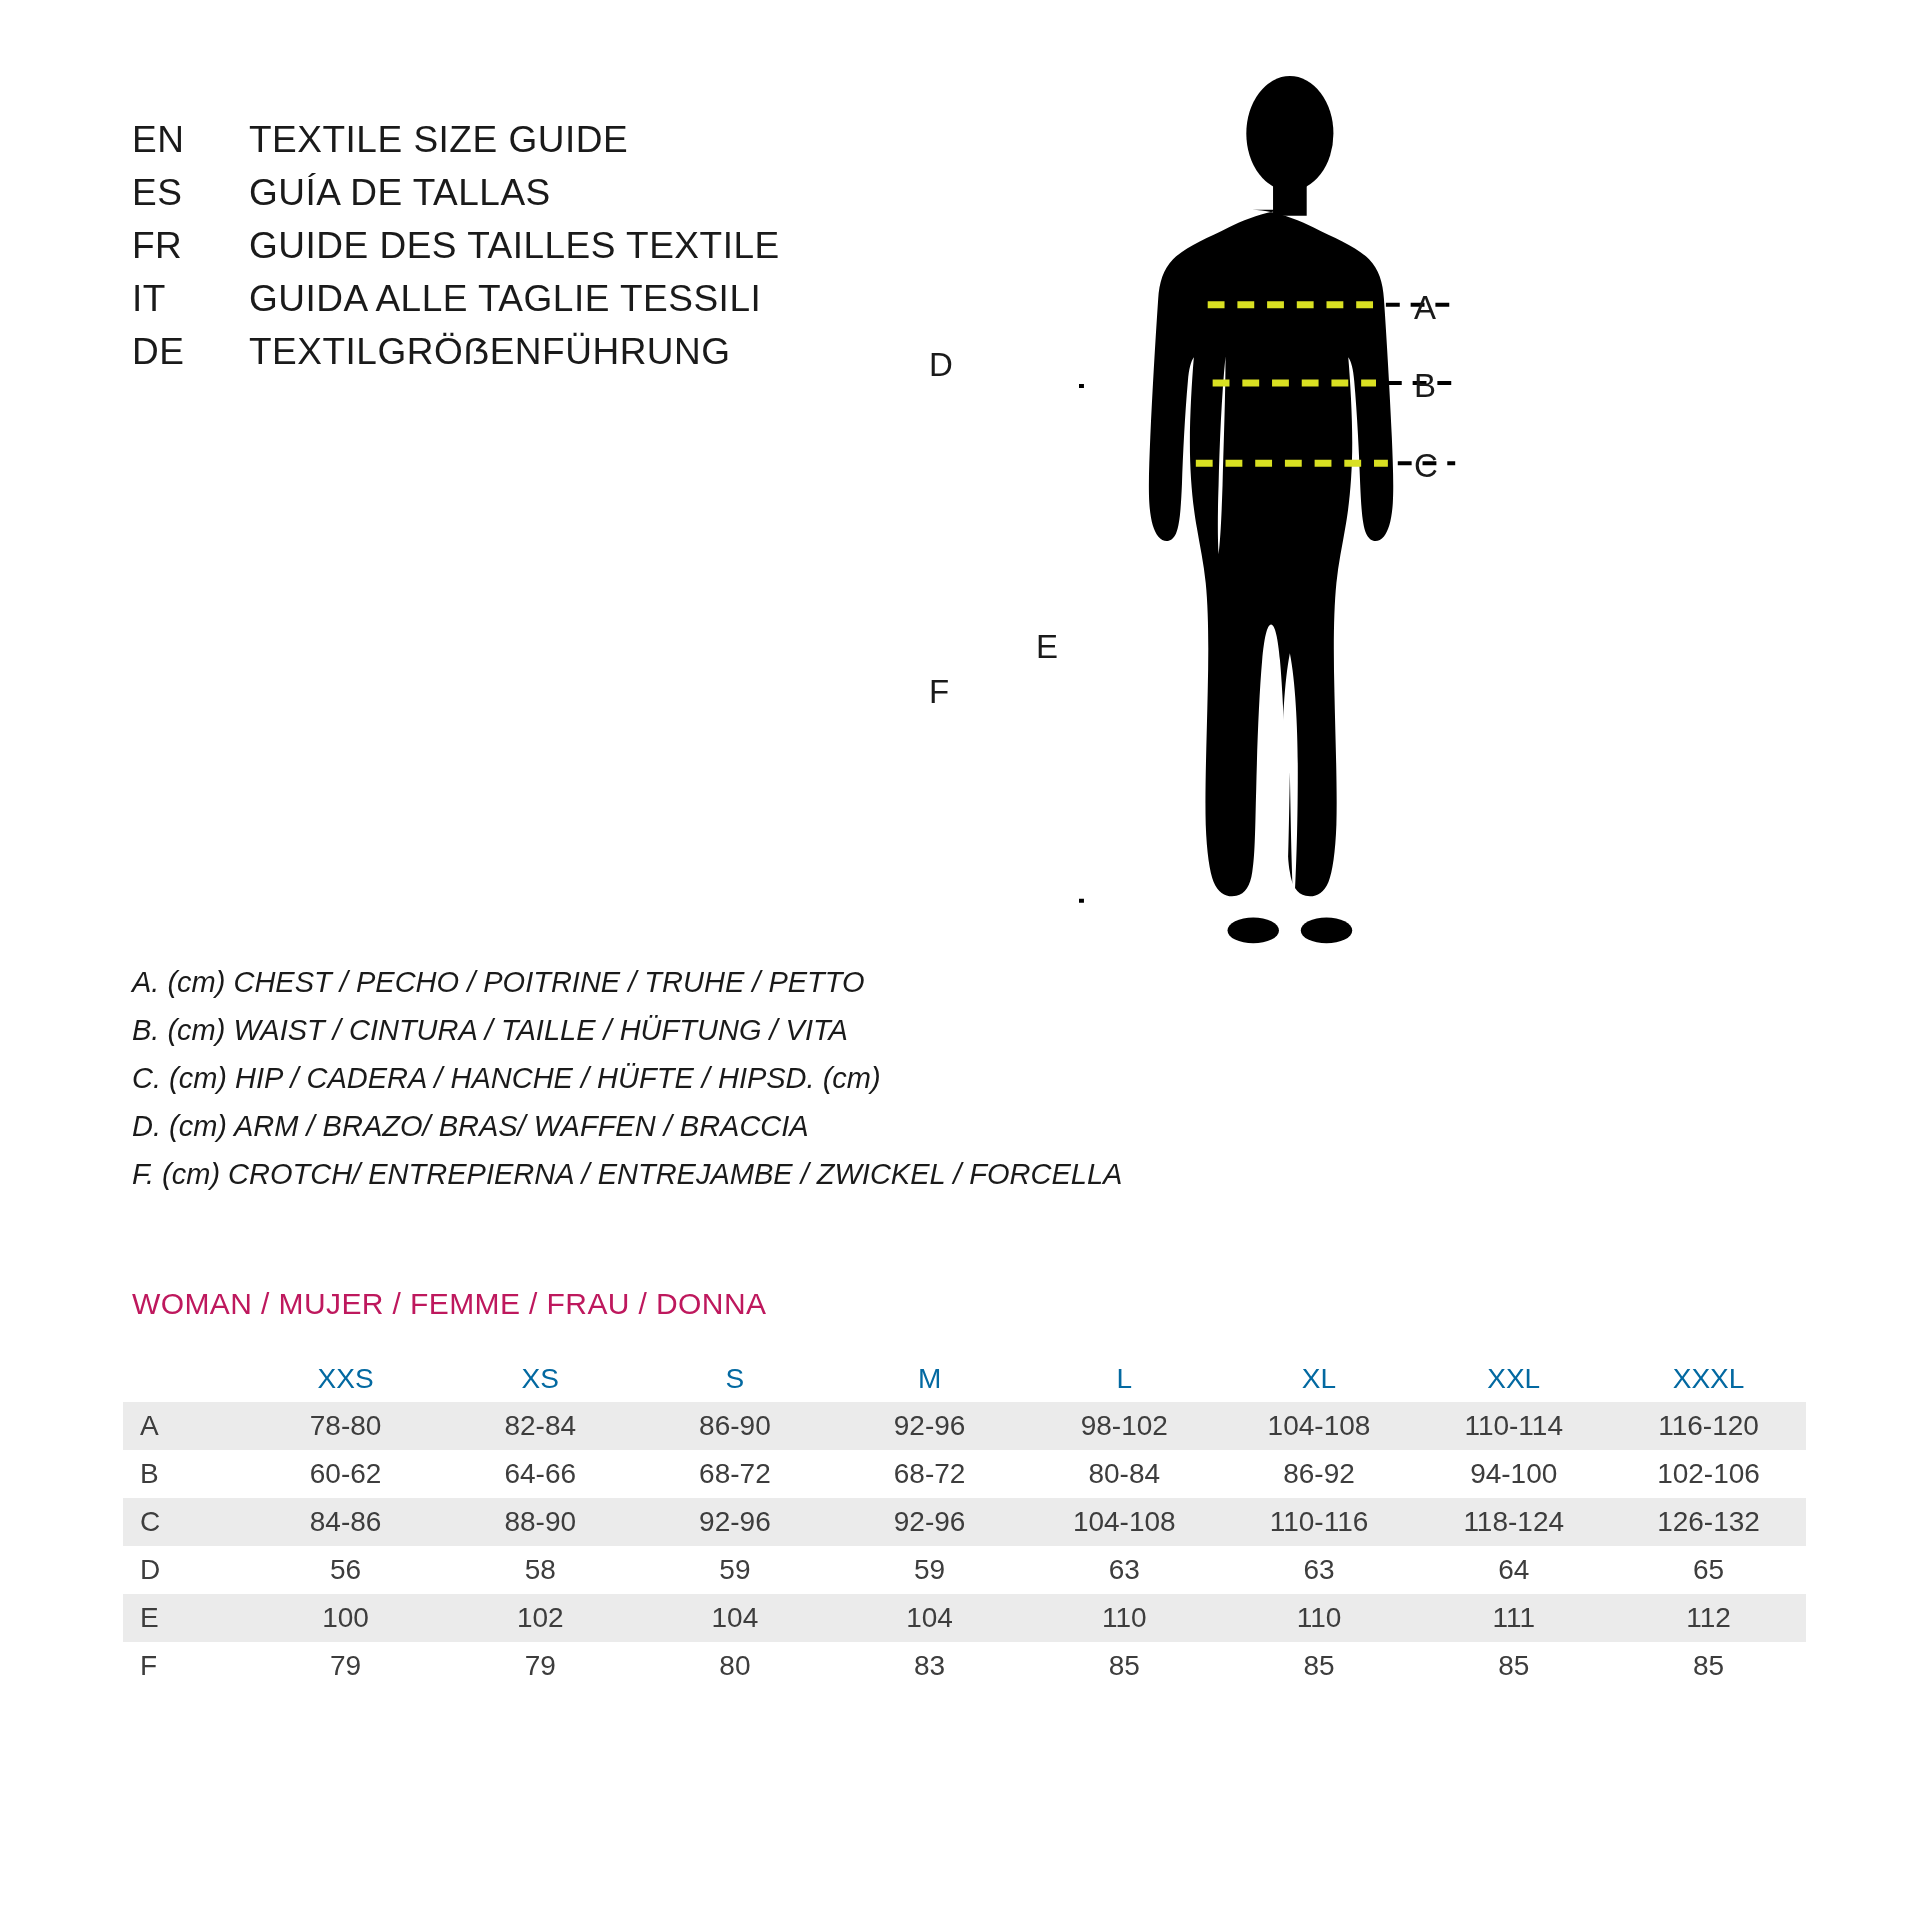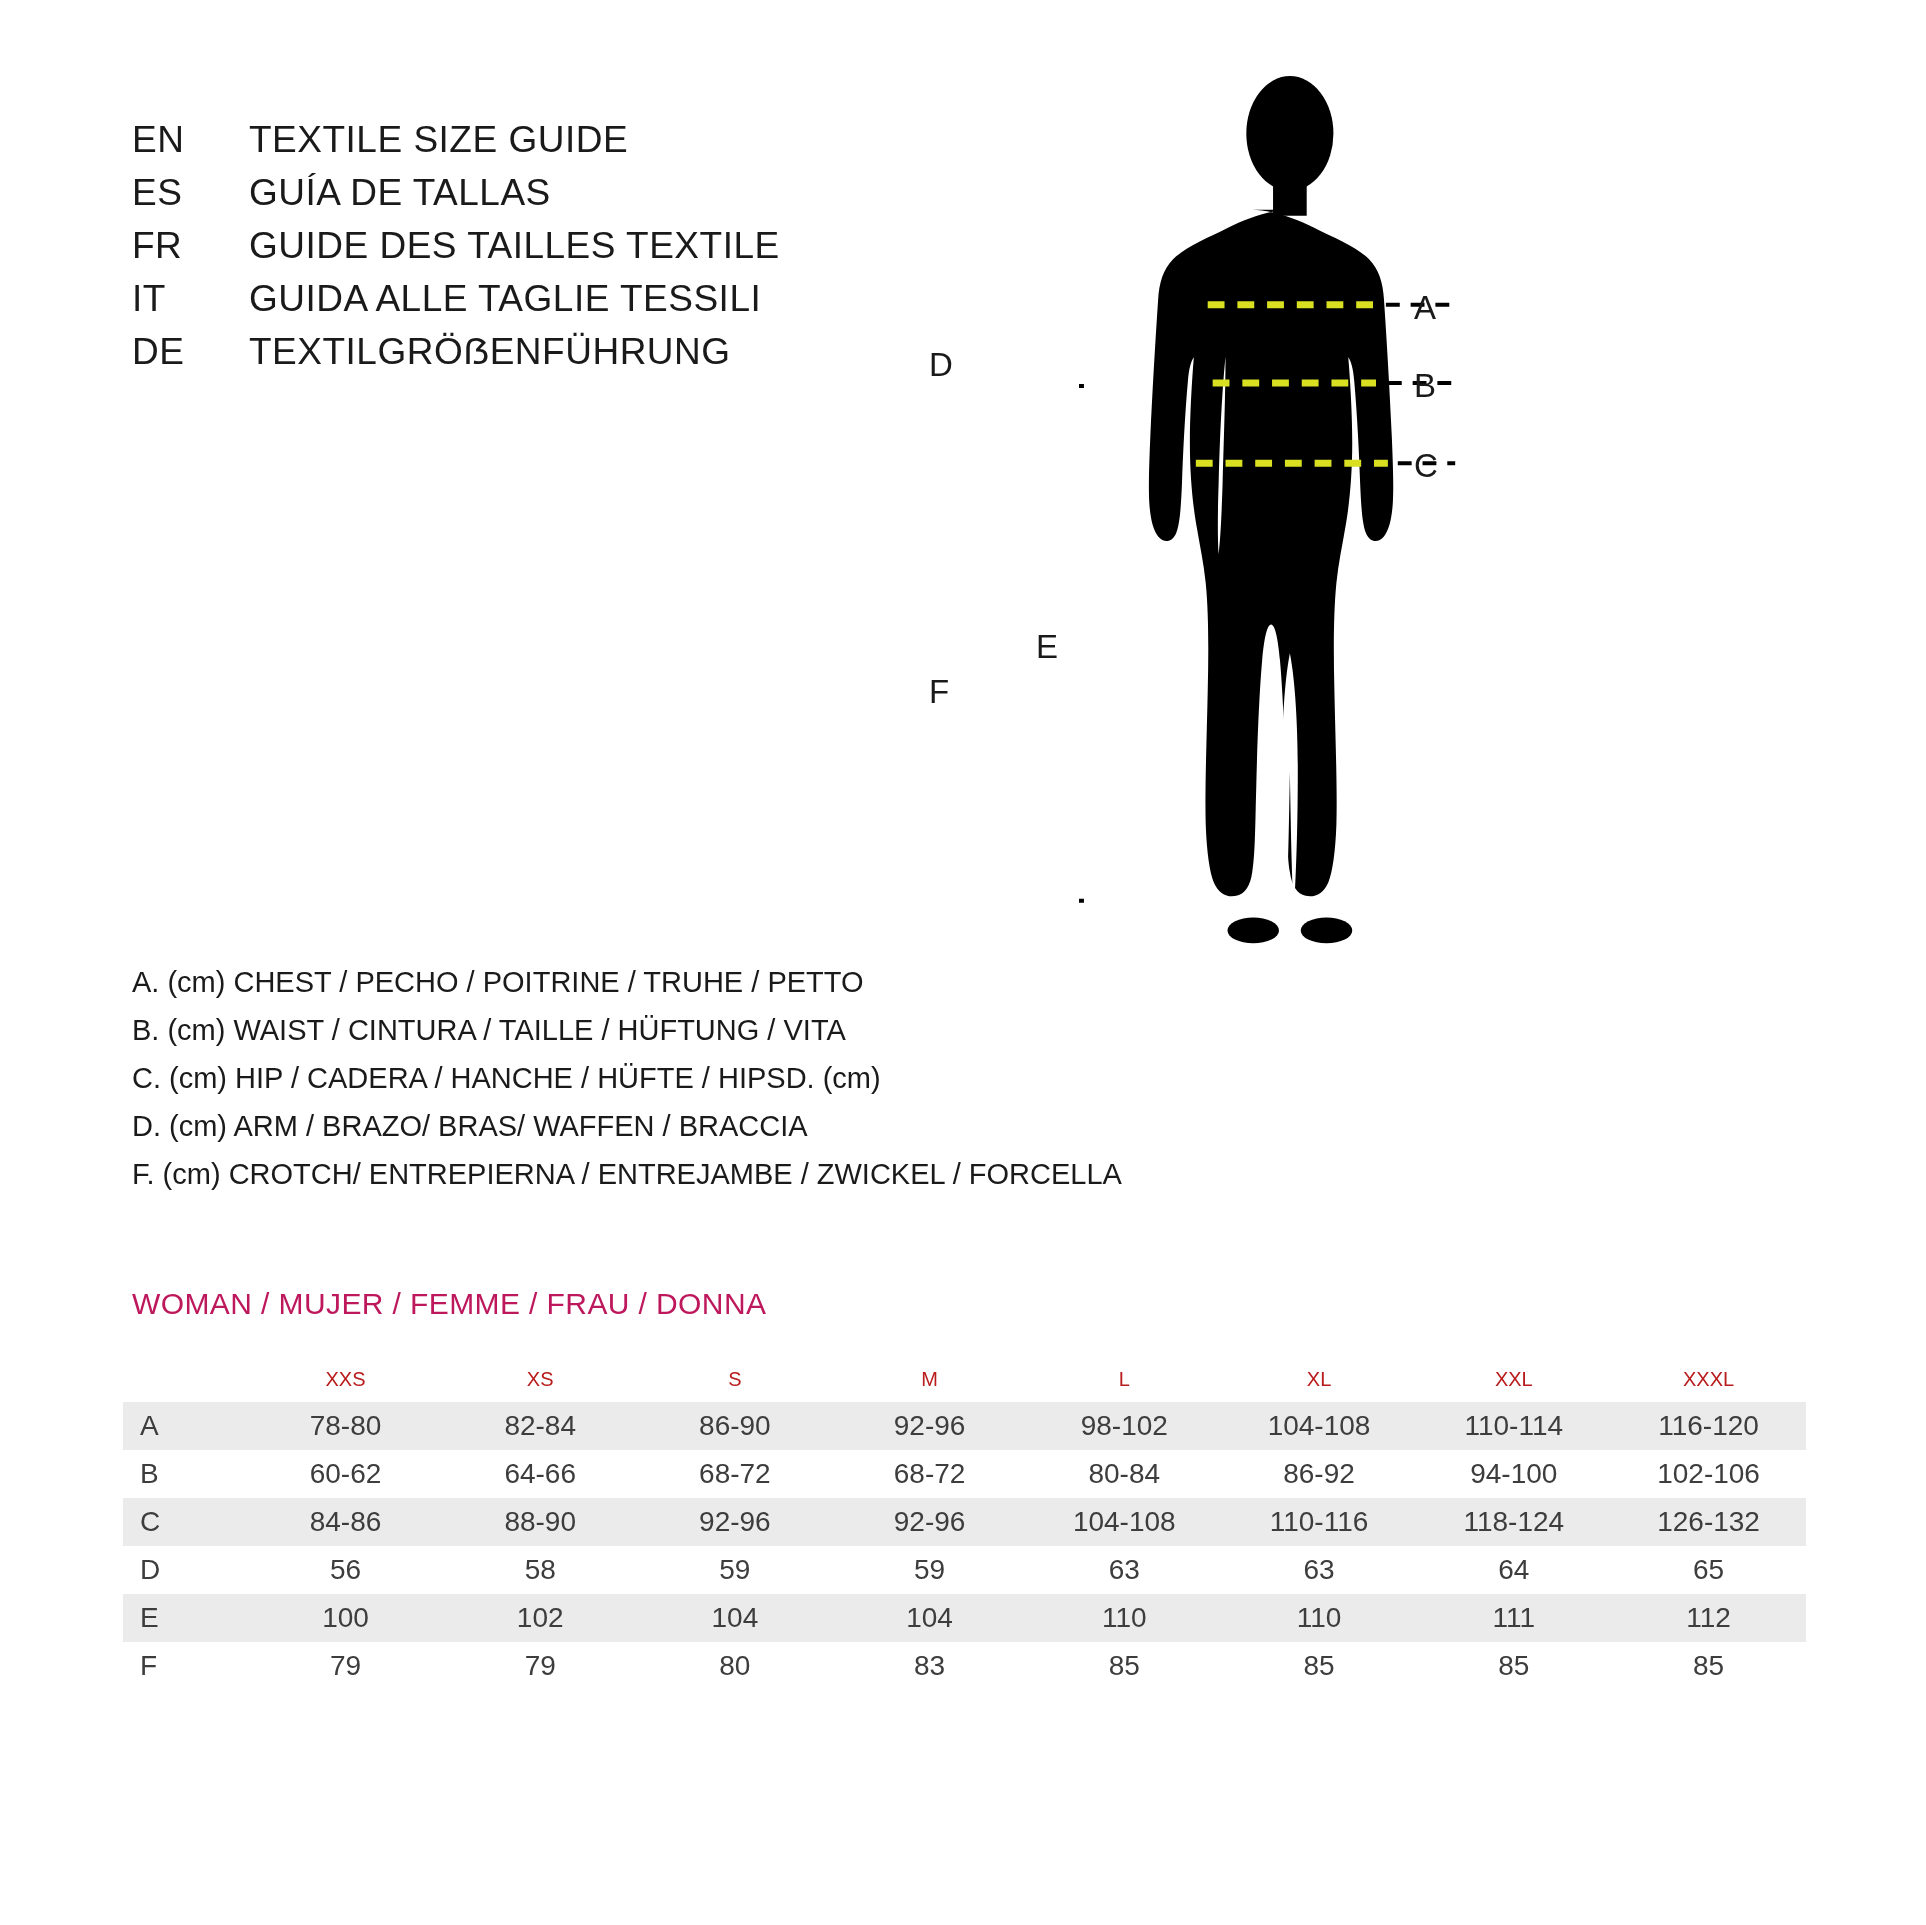--- a/index.html
+++ b/index.html
@@ -46,20 +46,21 @@
     position: absolute;
     left: 132px;
     top: 958px;
     width: 1089px;
   }
   .legend-line {
     font-size: 29px;
     line-height: 48px;
     color: #1a1a1a;
     white-space: nowrap;
+    font-style: italic;
   }
 
   
   #section-label {
     position: absolute;
     left: 132px;
     top: 1287px;
     font-size: 30px;
     letter-spacing: 0.4px;
     color: #be185d;
@@ -85,22 +86,22 @@
     background: #b3b3b3;
     color: #3d3d3d;
     text-align: left;
     padding-left: 17px;
     height: 51px;
     font-size: 28px;
   }
   #size-table .sizes-row td {
     background: #ffffff;
     height: 46px;
-    font-size: 20px;
-    color: #b91c1c;
+    font-size: 28px;
+    color: #0369a1;
   }
   #size-table .row-shaded td {
     background: #ebebeb;
   }
   #size-table .row-plain td {
     background: #ffffff;
   }
   #size-table td.rowlabel {
     text-align: left;
     padding-left: 17px;

